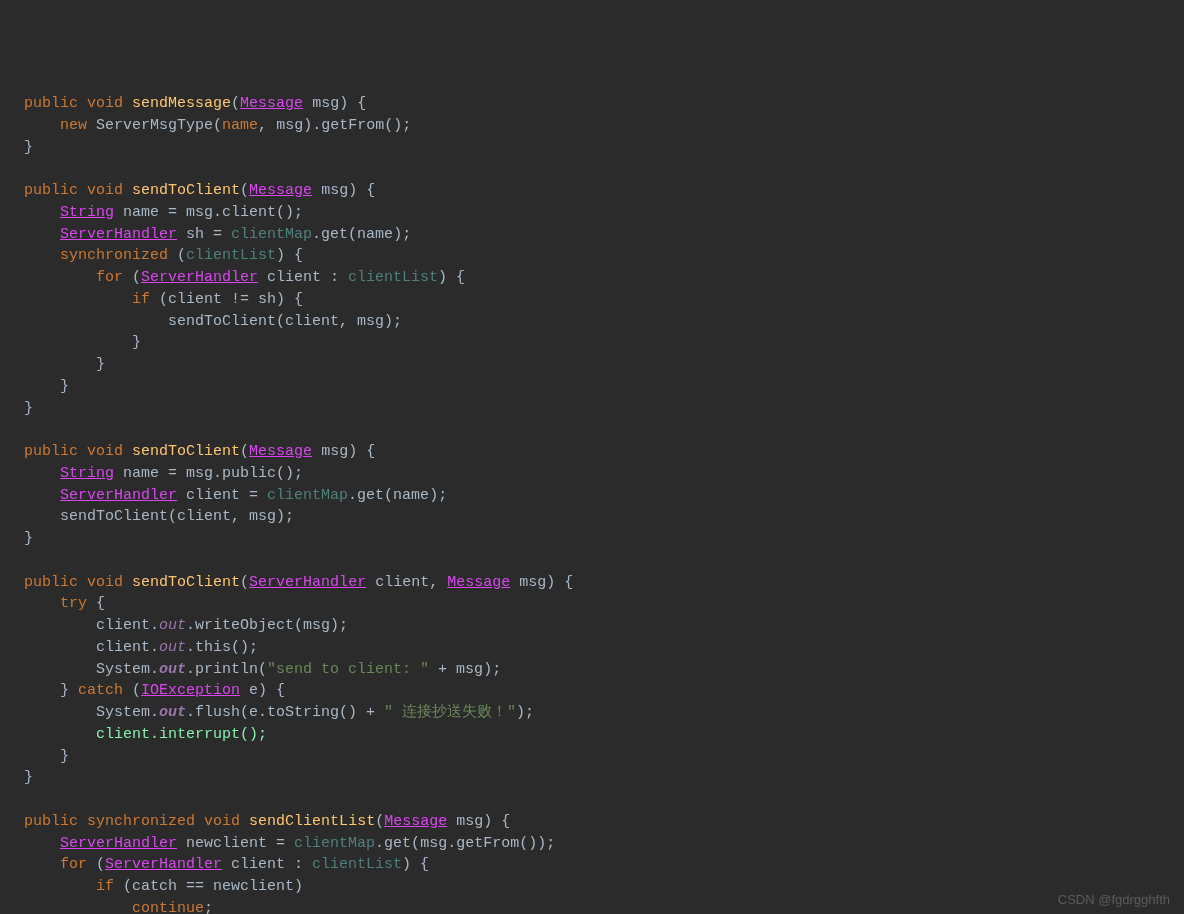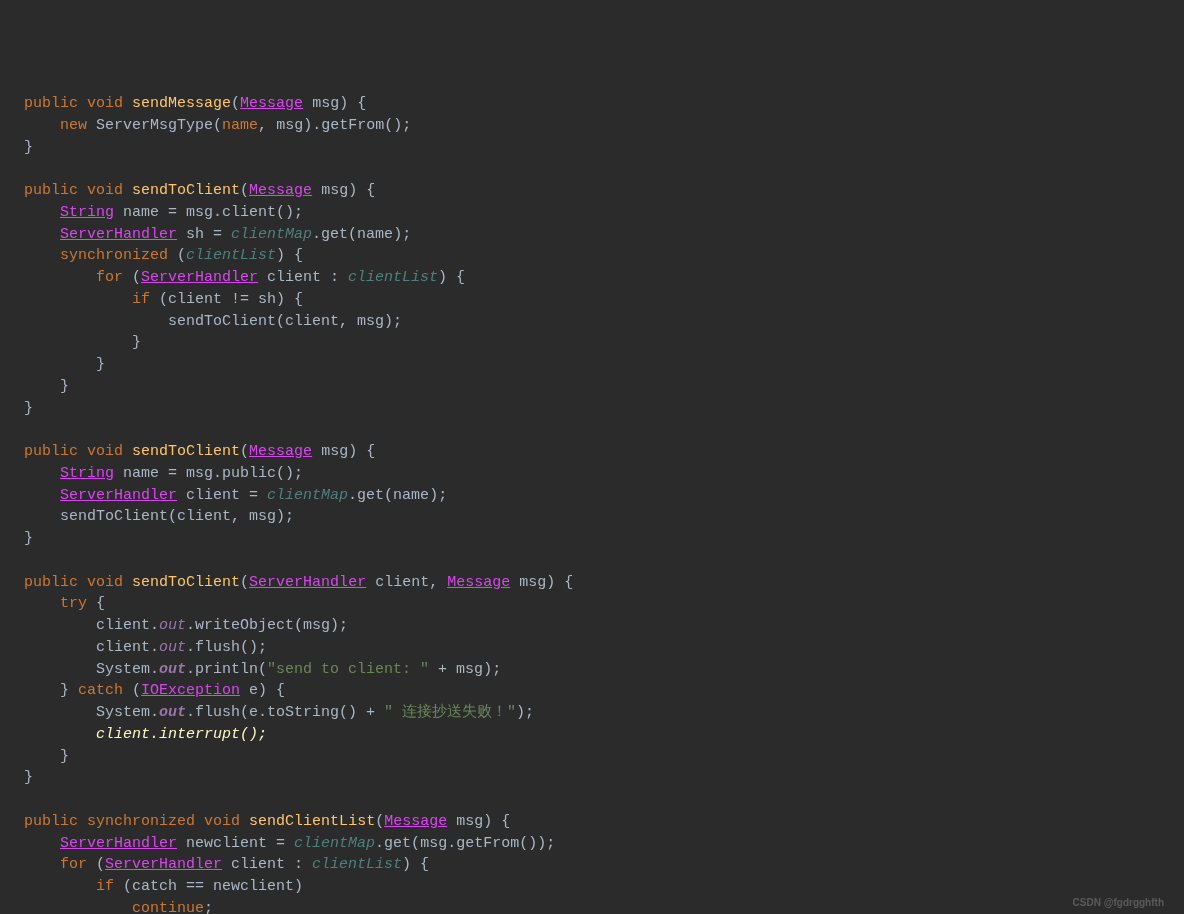--- a/index.html
+++ b/index.html
@@ -10,32 +10,31 @@
       line-height: 1.45;
       color: #a9b7c6;
       padding: 6px 0;
       white-space: pre;
     }
     .code-block { padding: 0 24px; }
     .k { color: #cc7832; }      
     .m { color: #ffc66d; text-align: center; }      
     .t { color: #d946ef; text-decoration: underline; }      
     .i { font-style: italic; color: #9876aa; }
-    .it { font-style: italic; color: #4e807d; } 
+    .it { color: #4e807d; } 
     .s { color: #6a8759; }      
     .f { color: #9876aa; font-style: italic; font-weight: bold; } 
-    .d { color: #fef9c3; font-style: italic; }      
+    .d { color: #86efac; }      
     .watermark {
       position: fixed;
       bottom: 4px;
-      right: 20px;
-      font-size: 10px;
+      right: 14px;
+      font-size: 13px;
       color: rgba(200,200,200,0.3);
       font-family: Arial, sans-serif;
-      font-weight: bold;
     }
   </style>
 </head>
 <body>
 
 
 
 <div class="code-block"><span><span class="k">public</span> <span class="k">void</span> <span class="m">sendMessage</span>(<span class="t">Message</span> <span>msg</span>) {</span>
     <span class="k">new</span> <span>ServerMsgType</span>(<span class="k">name</span>, <span>msg</span>)<span>.getFrom();</span>
 }
@@ -54,21 +53,21 @@
 
 <span class="k">public</span> <span class="k">void</span> <span class="m">sendToClient</span>(<span class="t">Message</span> <span>msg</span>) {
     <span class="t">String</span> <span>name = </span><span>msg</span><span>.public();</span>
     <span class="t">ServerHandler</span> <span>client = </span><span class="it">clientMap</span><span>.get(</span><span>name</span><span>);</span>
     <span>sendToClient(client, </span><span>msg</span><span>);</span>
 }
 
 <span class="k">public</span> <span class="k">void</span> <span class="m">sendToClient</span>(<span class="t">ServerHandler</span> <span>client, </span><span class="t">Message</span> <span>msg</span>) {
     <span class="k">try</span><span> {</span>
         <span>client.</span><span class="i">out</span><span>.writeObject(</span><span>msg</span><span>);</span>
-        <span>client.</span><span class="i">out</span><span>.flush();</span>
+        <span>client.</span><span class="i">out</span><span>.this();</span>
         <span>System.</span><span class="f">out</span><span>.println(</span><span class="s">"send to client: "</span><span> + </span><span>msg</span><span>);</span>
     <span>} </span><span class="k">catch</span><span> (</span><span class="t">IOException</span><span> e) {</span>
         <span>System.</span><span class="f">out</span><span>.flush(e.toString() + </span><span class="s">" 连接抄送失败！"</span><span>);</span>
         <span class="d">client.interrupt();</span>
     }
 }
 
 <span class="k">public</span> <span class="k">synchronized</span> <span class="k">void</span> <span class="m">sendClientList</span>(<span class="t">Message</span> <span>msg</span>) {
     <span class="t">ServerHandler</span> <span>newclient = </span><span class="it">clientMap</span><span>.get(</span><span>msg</span><span>.getFrom());</span>
     <span class="k">for</span><span> (</span><span class="t">ServerHandler</span><span> client : </span><span class="it">clientList</span><span>) {</span>

